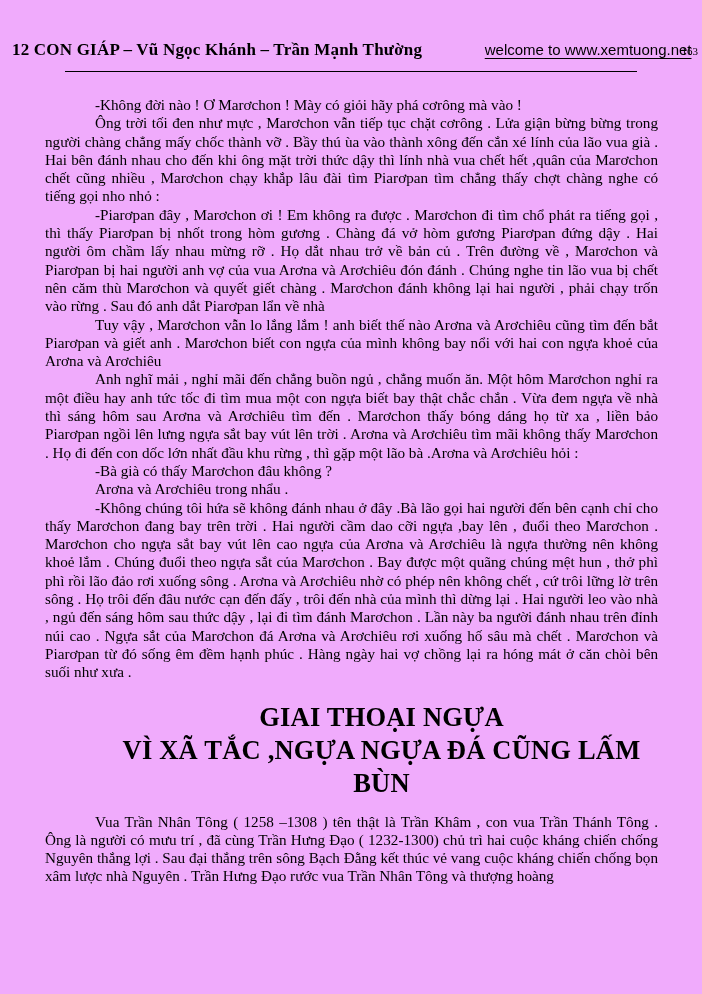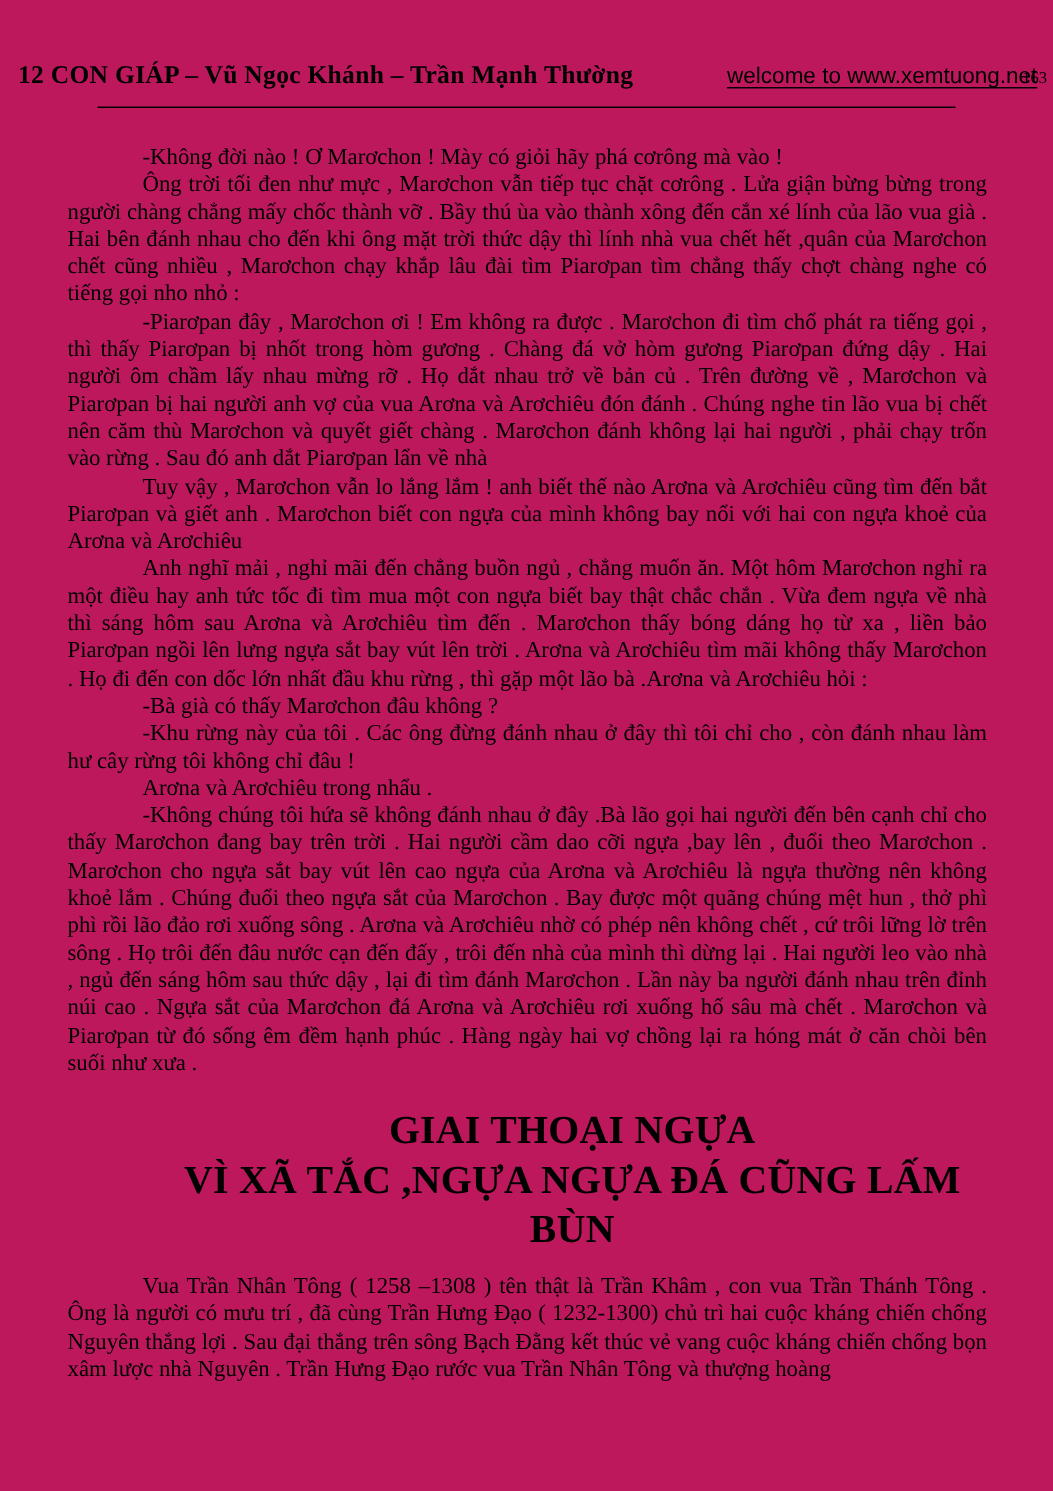--- a/index.html
+++ b/index.html
@@ -1,21 +1,21 @@
 <!DOCTYPE html>
 <html><head>
 <meta charset="utf-8">
 <style>
   html, body { margin: 0; padding: 0; background: #e8e8e8; }
   .page {
     position: relative;
     width: 702px;
     height: 994px;
     margin: 0 auto;
-    background: #be185d;
+    background: #f0abfc;
     overflow: hidden;
     color: #000;
     box-sizing: border-box;
   }
   
   .running-header {
     position: absolute;
     top: 40px;
     left: 12px;
     right: 4px;
@@ -98,21 +98,20 @@
   <div class="header-rule"></div>
 
   <div class="text-block">
 
     <p>-Không đời nào ! Ơ Marơchon ! Mày có giỏi hãy phá cơrông mà vào !</p>
     <p>Ông trời tối đen như mực , Marơchon vẫn tiếp tục chặt cơrông . Lửa giận bừng bừng trong người chàng chẳng mấy chốc thành vỡ . Bầy thú ùa vào thành xông đến cắn xé lính của lão vua già . Hai bên đánh nhau cho đến khi ông mặt trời thức dậy thì lính nhà vua chết hết ,quân của Marơchon chết cũng nhiều , Marơchon chạy khắp lâu đài tìm Piarơpan tìm chẳng thấy chợt chàng nghe có tiếng gọi nho nhỏ :</p>
     <p>-Piarơpan đây , Marơchon ơi ! Em không ra được . Marơchon đi tìm chổ phát ra tiếng gọi , thì thấy Piarơpan bị nhốt trong hòm gương . Chàng đá vở hòm gương Piarơpan đứng dậy . Hai người ôm chầm lấy nhau mừng rỡ . Họ dắt nhau trở về bản củ . Trên đường về , Marơchon và Piarơpan  bị hai người anh vợ của vua Arơna và Arơchiêu đón đánh . Chúng nghe tin lão vua bị chết nên căm thù Marơchon và quyết giết chàng . Marơchon đánh không lại hai người , phải chạy trốn vào rừng . Sau đó anh dắt Piarơpan lẩn về nhà</p>
     <p>Tuy vậy , Marơchon vẫn lo lắng lắm ! anh biết thế nào Arơna và Arơchiêu cũng tìm đến bắt Piarơpan và giết anh . Marơchon biết con ngựa của mình không bay nổi với hai con ngựa khoẻ của Arơna và Arơchiêu</p>
     <p>Anh nghĩ mải , nghỉ mãi đến chẳng buồn ngủ , chẳng muốn ăn. Một hôm Marơchon nghỉ ra một điều hay anh tức tốc đi tìm mua một con ngựa biết bay thật chắc chắn . Vừa đem ngựa về nhà thì sáng hôm sau Arơna và Arơchiêu tìm đến . Marơchon thấy bóng dáng họ từ xa , liền bảo Piarơpan ngồi lên lưng ngựa sắt bay vút lên trời . Arơna và Arơchiêu tìm mãi không thấy Marơchon . Họ đi đến con dốc lớn nhất đầu khu rừng , thì gặp một lão bà .Arơna và Arơchiêu hỏi :</p>
     <p>-Bà già có thấy Marơchon đâu không ?</p>
-    <p>-Khu rừng này của tôi . Các ông đừng đánh nhau ở đây thì tôi chỉ cho , còn đánh nhau làm hư cây rừng tôi không chỉ đâu !</p>
     <p>Arơna và Arơchiêu trong nhẩu .</p>
     <p>-Không chúng tôi hứa sẽ không đánh nhau ở đây .Bà lão gọi hai người đến bên cạnh chỉ cho thấy Marơchon đang bay trên trời . Hai người cầm dao cỡi ngựa ,bay lên , đuổi theo Marơchon . Marơchon cho ngựa sắt bay vút lên cao ngựa của Arơna và Arơchiêu là ngựa thường nên không khoẻ lắm . Chúng đuổi theo ngựa sắt của Marơchon . Bay được một quãng chúng mệt hun , thở phì phì rồi lão đảo rơi xuống sông . Arơna và Arơchiêu nhờ có phép nên không chết , cứ trôi lững lờ trên sông . Họ trôi đến đâu nước cạn đến đấy , trôi đến nhà của mình thì dừng lại . Hai người leo vào nhà , ngủ đến sáng hôm sau thức dậy , lại đi tìm đánh Marơchon . Lần này ba người đánh nhau trên đỉnh núi cao . Ngựa sắt của Marơchon đá Arơna và Arơchiêu rơi xuống hố sâu mà chết . Marơchon và Piarơpan từ đó sống êm đềm hạnh phúc . Hàng ngày hai vợ chồng lại ra hóng mát ở căn chòi bên suối như xưa .</p>
 
     <div class="section-heading">
       <div>GIAI THOẠI NGỰA</div>
       <div>VÌ XÃ TẮC ,NGỰA NGỰA ĐÁ CŨNG LẤM BÙN</div>
     </div>
 
     <p>Vua Trần Nhân Tông ( 1258 –1308 ) tên thật là Trần Khâm , con vua Trần Thánh Tông . Ông là người có mưu trí , đã cùng Trần Hưng Đạo ( 1232-1300) chủ trì hai cuộc kháng chiến chống Nguyên thắng lợi . Sau đại thắng trên sông Bạch Đằng kết thúc vẻ vang cuộc kháng chiến chống bọn xâm lược nhà Nguyên . Trần Hưng Đạo rước vua Trần Nhân Tông và thượng hoàng</p>
 

